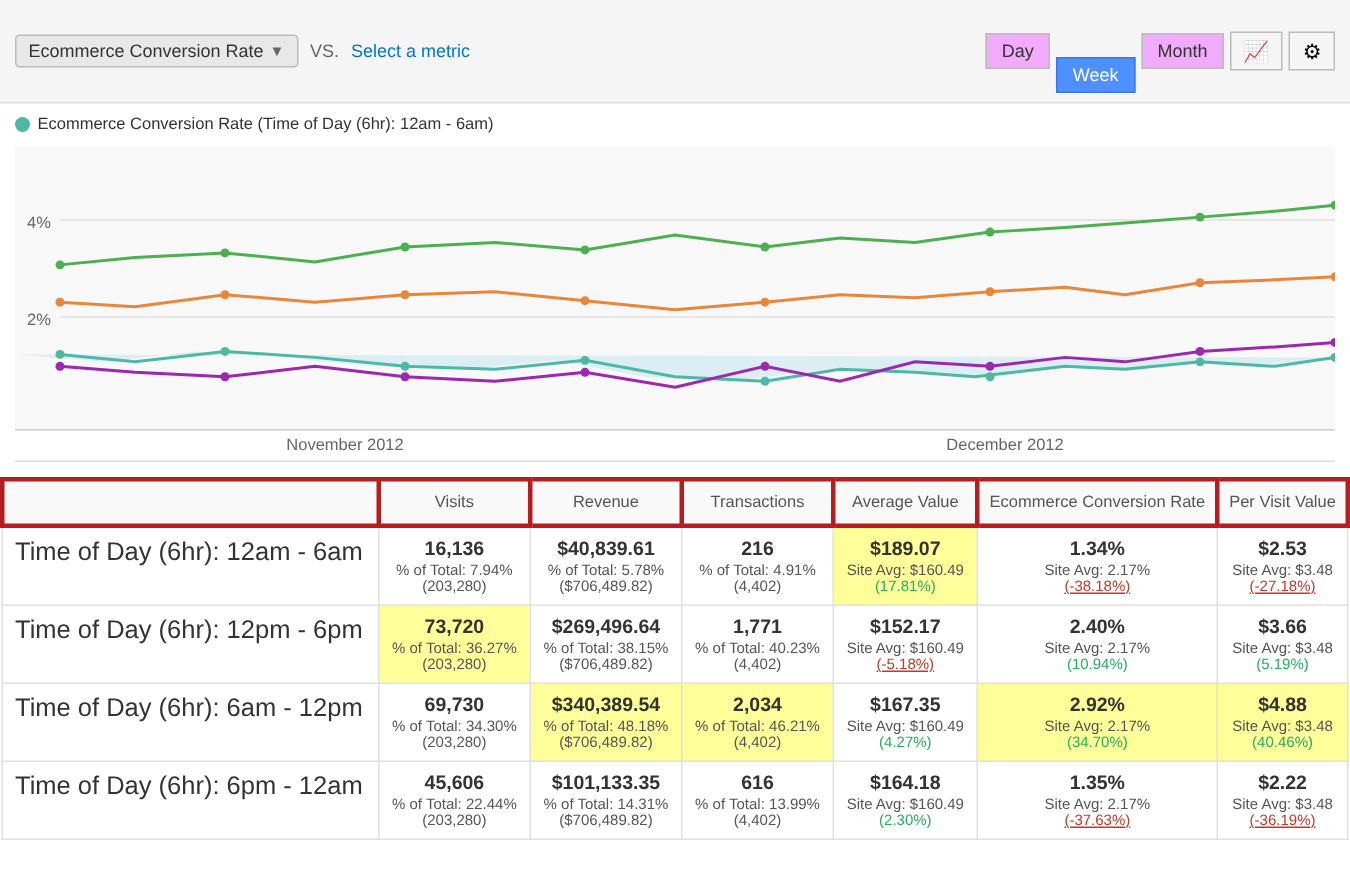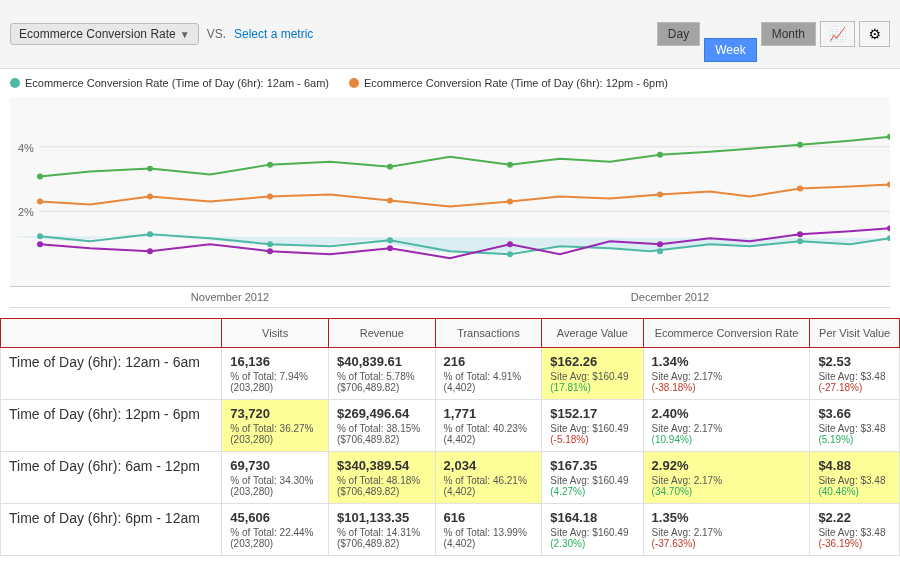--- a/index.html
+++ b/index.html
@@ -15,21 +15,21 @@
       display: flex; align-items: center; gap: 4px;
       background: #e8e8e8; border: 1px solid #bbb; border-radius: 3px;
       padding: 3px 8px; font-size: 12px; color: #333;
     }
     .metric-select .arrow { font-size: 10px; color: #666; }
     .vs-text { color: #666; font-size: 12px; }
     .select-metric { color: #0077cc; font-size: 12px; text-decoration: none; }
     .header-right { display: flex; align-items: center; gap: 4px; }
     .time-btn {
       padding: 4px 10px; font-size: 12px; border: 1px solid #bbb;
-      background: #a3a3a3; cursor: pointer; color: #333;
+      background: #f0abfc; cursor: pointer; color: #333;
     }
     .time-btn.active { background: #4d90fe; color: #fff; border-color: #3a7ae0; margin-top: 32px; }
     .icon-btn {
       padding: 4px 8px; border: 1px solid #bbb; background: #f5f5f5;
       cursor: pointer; font-size: 14px;
     }
 
     
     .legend {
       padding: 8px 10px; display: flex; flex-wrap: wrap; gap: 6px 20px;
@@ -47,33 +47,33 @@
     .chart-labels {
       display: flex; justify-content: space-around;
       padding: 4px 0; font-size: 11px; color: #666; border-bottom: 1px solid #ddd;
       margin: 0 10px;
     }
 
     
     .table-container { margin: 10px 0; overflow-x: auto; }
     table { width: 100%; border-collapse: collapse; font-size: 11px; }
     th {
-      text-align: center; padding: 8px 6px; border: 1px solid #b91c1c;
+      text-align: center; padding: 8px 6px; border: 3px solid #b91c1c;
       background: #f9f9f9; font-weight: normal; color: #555; vertical-align: bottom;
     }
     td {
-      padding: 6px 8px; border: 1px solid #e0e0e0;
+      text-align: center; padding: 6px 8px; border: 1px solid #e0e0e0;
       vertical-align: top; background: #fff;
     }
-    td.row-label { text-align: left; font-size: 14px; color: #333; min-width: 140px; }
+    td.row-label { text-align: left; font-size: 17px; color: #333; min-width: 140px; }
     .cell-main { font-weight: bold; font-size: 13px; display: block; }
     .cell-sub { font-size: 10px; color: #555; display: block; margin-top: 2px; }
     .cell-sub2 { font-size: 10px; color: #555; display: block; }
     .highlight-yellow { background: #ffff99 !important; }
-    .neg { color: #c0392b; }
+    .neg { color: #c0392b; text-decoration: underline; }
     .pos { color: #27ae60; }
   </style>
 </head>
 <body>
 
 <div class="header">
   <div class="header-left">
     <div class="metric-select">
       <span>Ecommerce Conversion Rate</span>
       <span class="arrow">▼</span>
@@ -88,24 +88,20 @@
     <button class="icon-btn">📈</button>
     <button class="icon-btn">⚙</button>
   </div>
 </div>
 
 <div class="legend">
   <div class="legend-item">
     <div class="legend-dot" style="background:#4db8a4;"></div>
     <span>Ecommerce Conversion Rate (Time of Day (6hr): 12am - 6am)</span>
   </div>
-  <div class="legend-item">
-    <div class="legend-dot" style="background:#e8873a;"></div>
-    <span>Ecommerce Conversion Rate (Time of Day (6hr): 12pm - 6pm)</span>
-  </div>
 </div>
 
 <div class="chart-area">
   <svg class="chart-svg" viewBox="0 0 880 190" preserveAspectRatio="none">
 
     <rect x="0" y="0" width="880" height="190" fill="#f8f8f8"></rect>
 
     <polygon points="0,140 60,145 120,138 180,142 240,148 300,150 360,144 420,155 480,158 540,150 600,152 640,155 700,148 740,150 780,145 820,148 880,142" fill="#c8e8f0" opacity="0.6"></polygon>
 
     <text x="8" y="55" font-size="11" fill="#666">4%</text>
@@ -187,21 +183,21 @@
             <span class="cell-main">$40,839.61</span>
             <span class="cell-sub">% of Total: 5.78%</span>
             <span class="cell-sub2">($706,489.82)</span>
           </td>
           <td>
             <span class="cell-main">216</span>
             <span class="cell-sub">% of Total: 4.91%</span>
             <span class="cell-sub2">(4,402)</span>
           </td>
           <td class="highlight-yellow">
-            <span class="cell-main">$162.26</span>
+            <span class="cell-main">$189.07</span>
             <span class="cell-sub">Site Avg: $160.49</span>
             <span class="cell-sub2 pos">(17.81%)</span>
           </td>
           <td>
             <span class="cell-main">1.34%</span>
             <span class="cell-sub">Site Avg: 2.17%</span>
             <span class="cell-sub2 neg">(-38.18%)</span>
           </td>
           <td>
             <span class="cell-main">$2.53</span>

